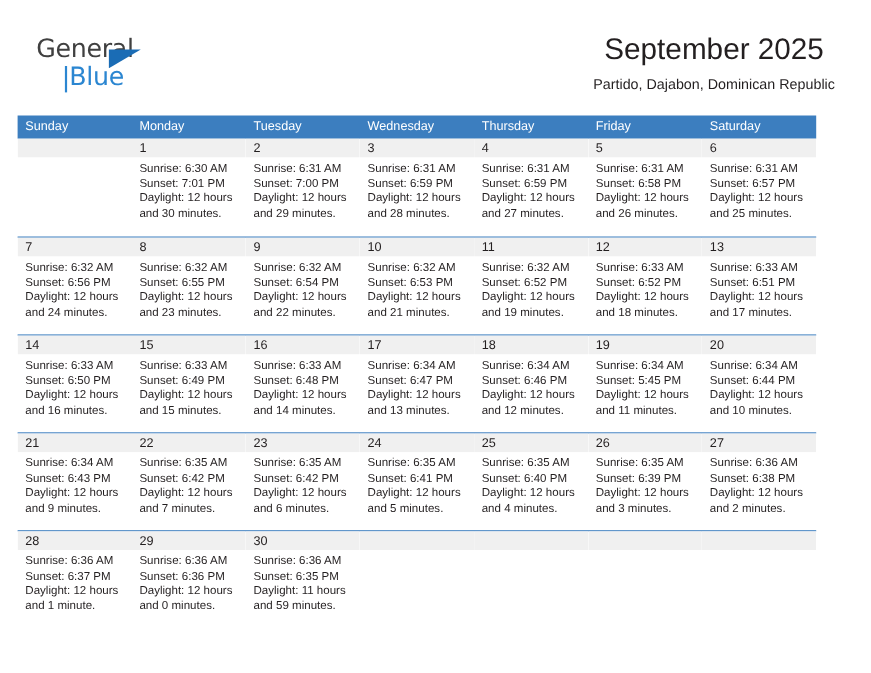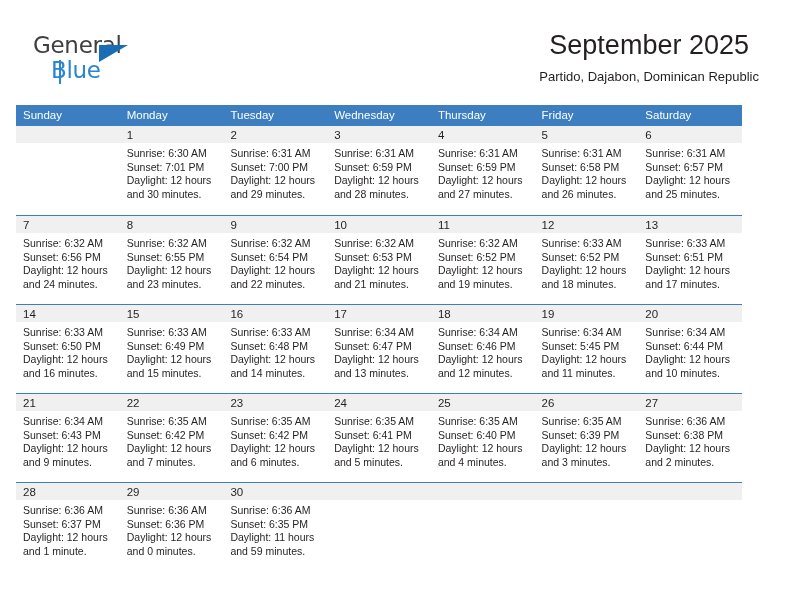--- a/index.html
+++ b/index.html
@@ -49,21 +49,21 @@
     position: absolute;
     left: 66px;
     top: 13px;
     width: 0;
     height: 0;
     border-left: 29px solid #1a6cb5;
     border-bottom: 17px solid transparent;
   }
   .brand-blue {
     position: absolute;
-    left: 18px;
+    left: 30px;
     top: 25px;
     font-size: 23px;
     letter-spacing: -0.3px;
     color: #2b86d1;
     font-family: "DejaVu Sans", sans-serif;
   }
   .brand-bar {
     position: absolute;
     left: 26px;
     top: 28px;

